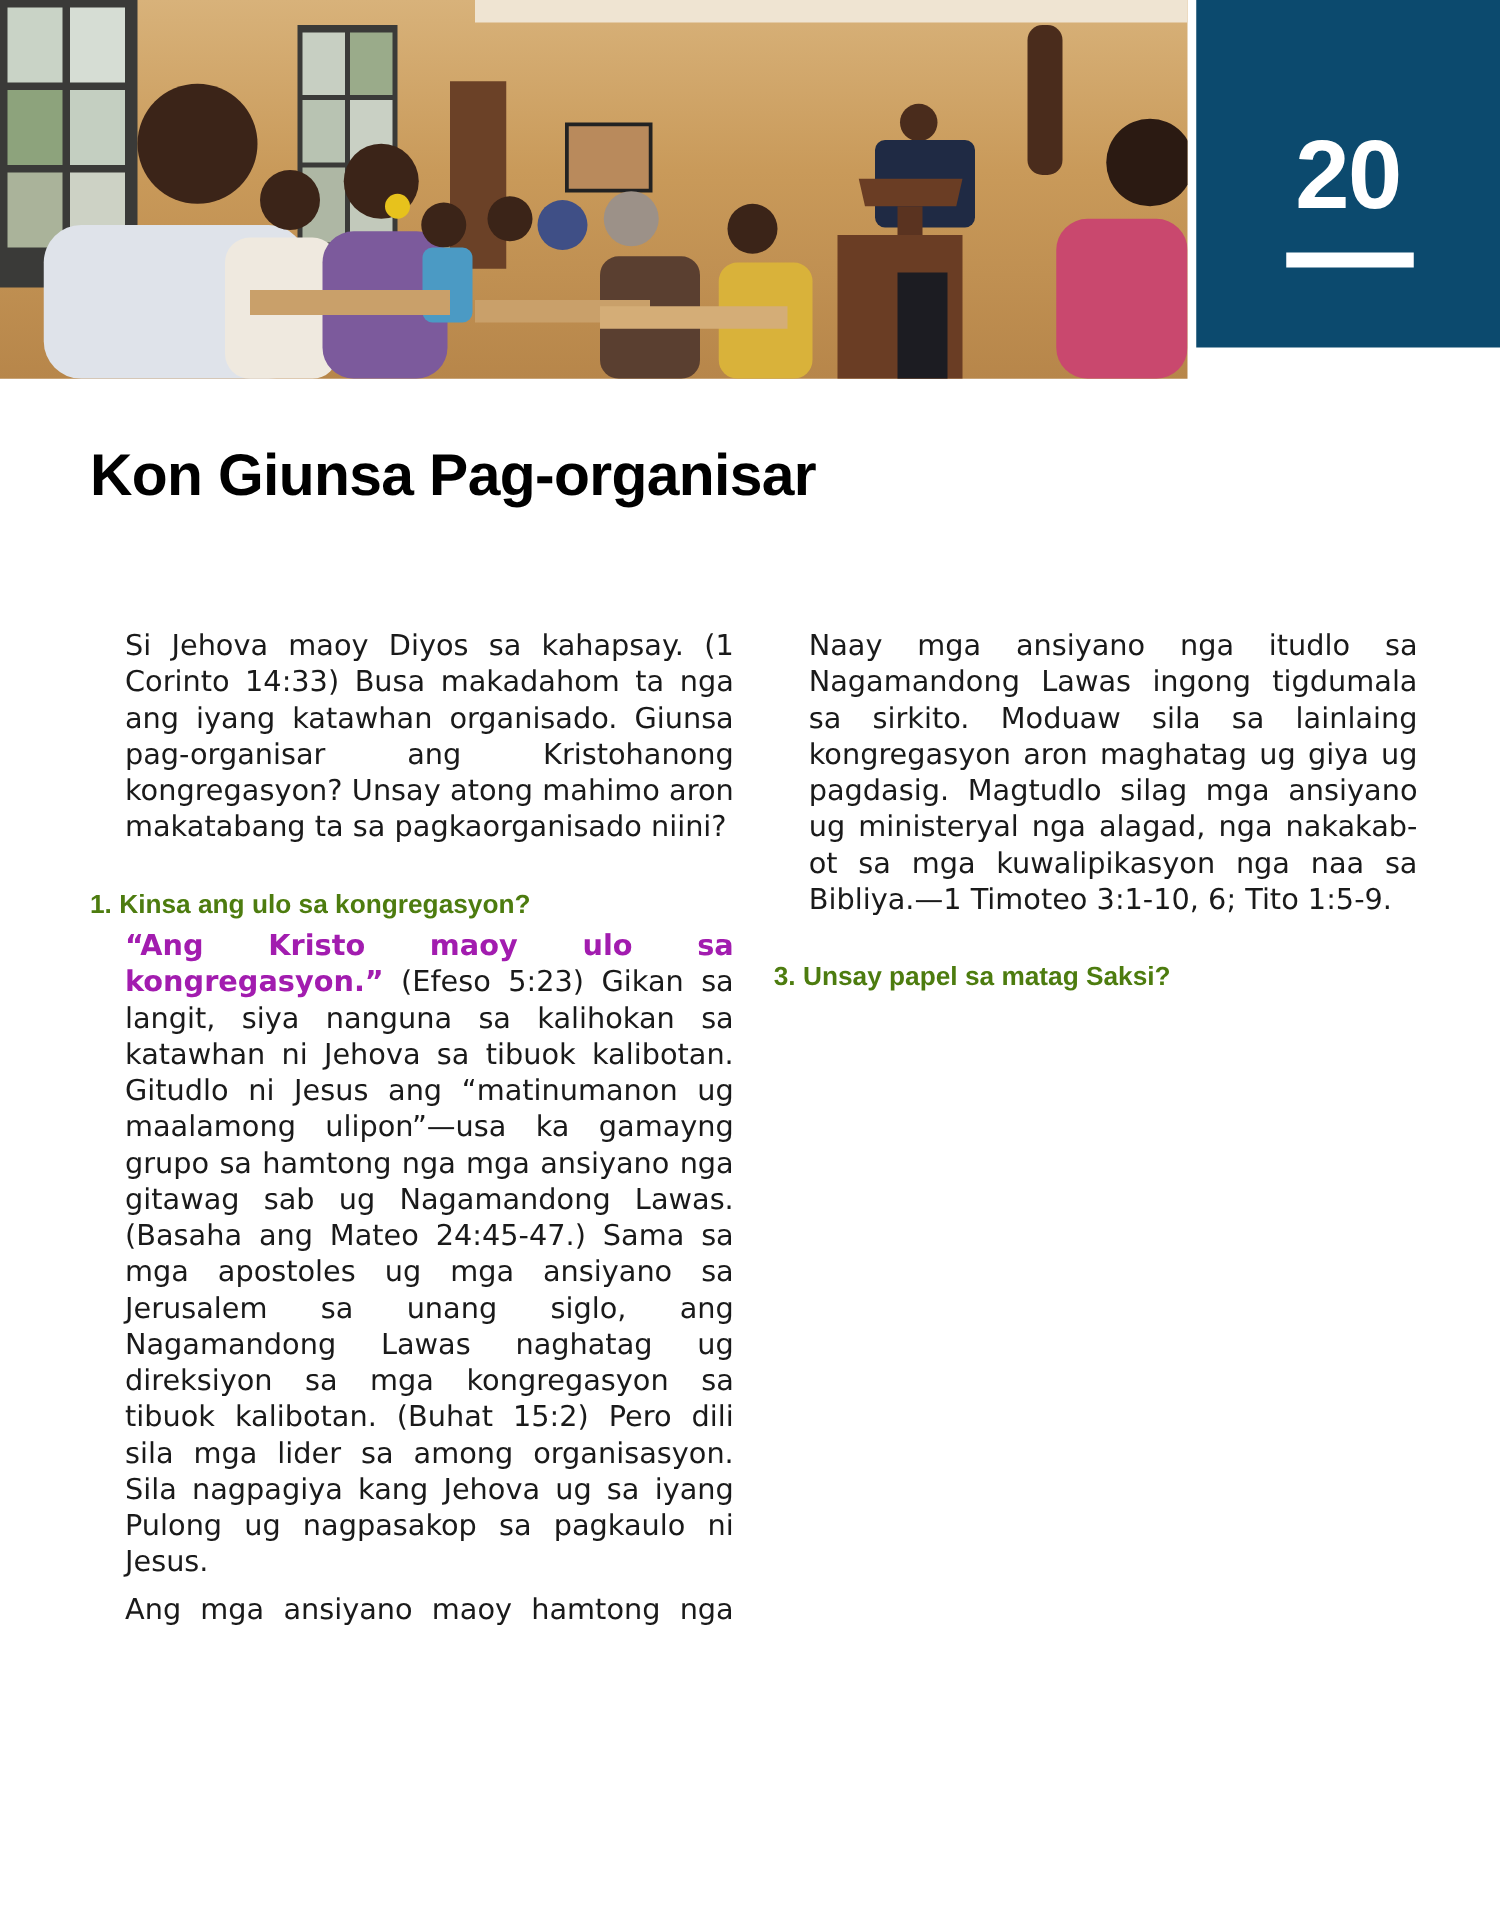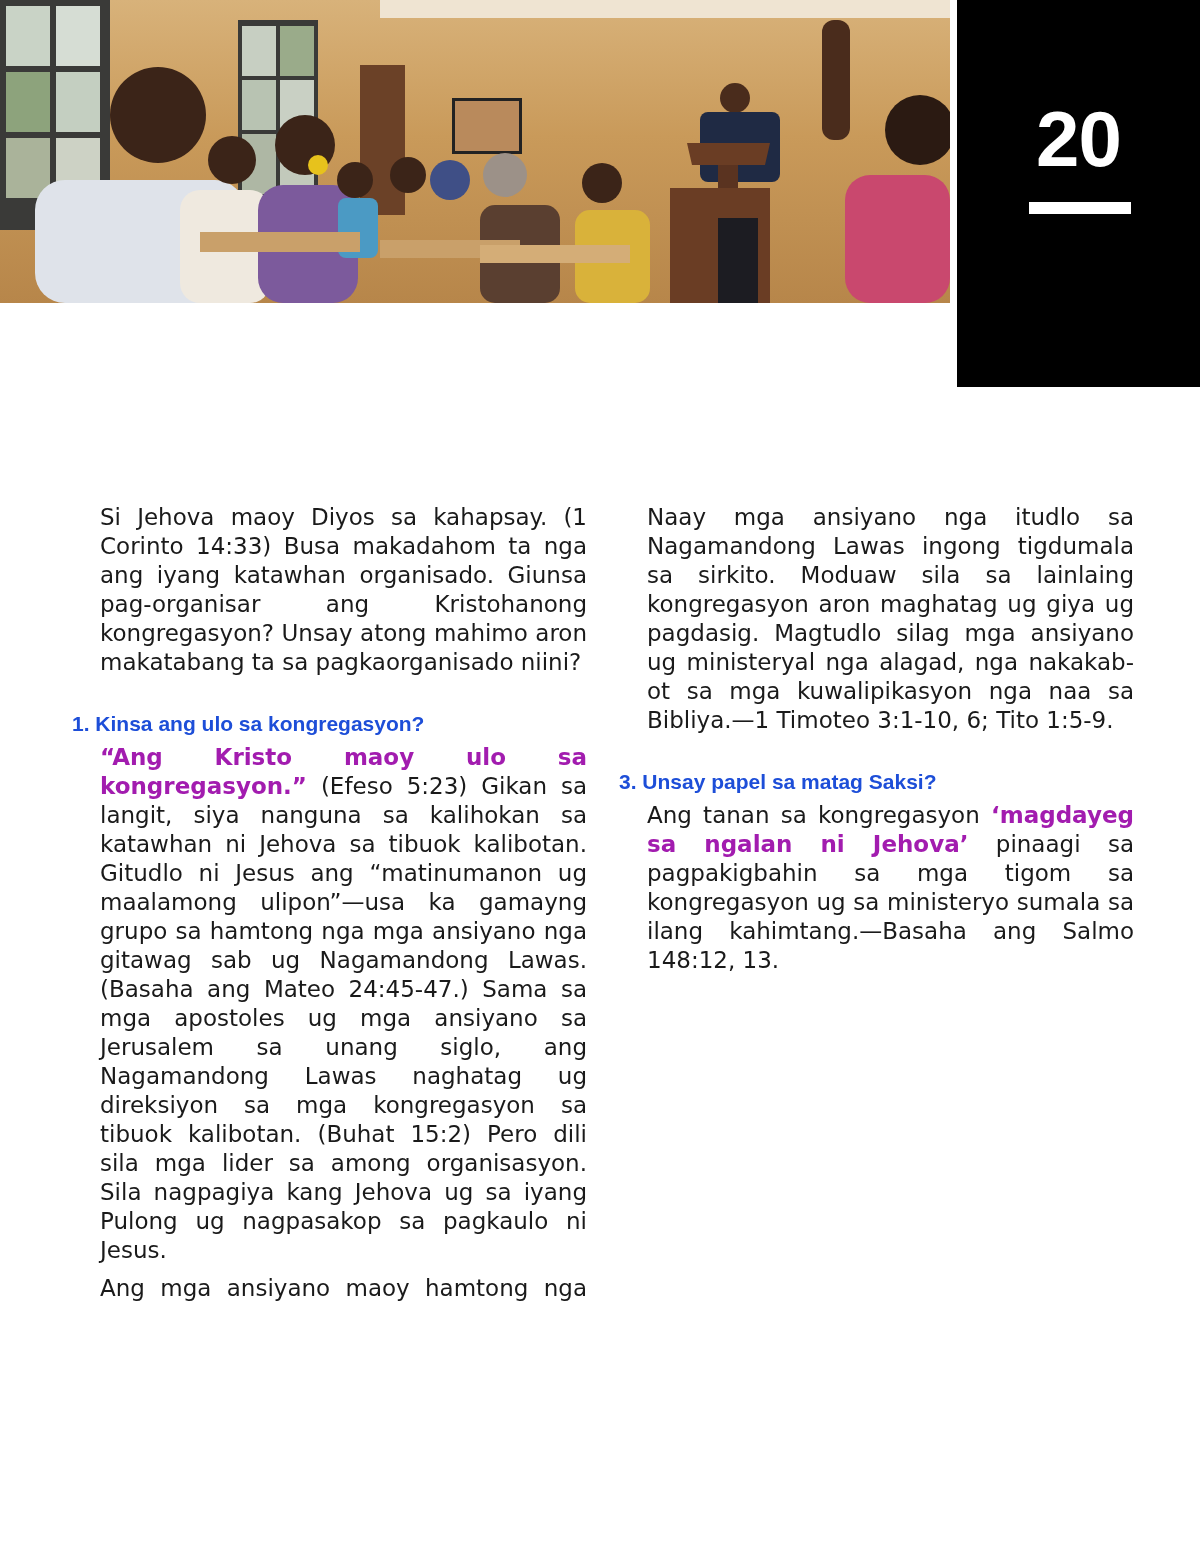--- a/index.html
+++ b/index.html
@@ -6,22 +6,22 @@
   body { width: 1200px; height: 1543px; position: relative; overflow: hidden;
          font-family: "DejaVu Sans", "Liberation Sans", sans-serif; color: #1a1a1a; }
 
   
   .hero-photo {
     position: absolute; left: 0; top: 0; width: 950px; height: 303px; overflow: hidden;
     background: linear-gradient(180deg, #d8b27a 0%, #c99a5a 45%, #b7864a 100%);
   }
   .hero-photo svg { position: absolute; left: 0; top: 0; }
   .chapter-box {
-    position: absolute; left: 957px; top: 0; width: 243px; height: 387px;
-    background: #000000;
+    position: absolute; left: 957px; top: 0; width: 243px; height: 278px;
+    background: #0c4a6e;
   }
   .chapter-number {
     position: absolute; left: 0; right: 0; top: 100px; text-align: center;
     color: #ffffff; font-family: "Liberation Sans", sans-serif; font-weight: 700;
     font-size: 78px; line-height: 1; letter-spacing: -1px;
   }
   .chapter-underline {
     position: absolute; left: 72px; width: 102px; top: 202px; height: 12px; background: #ffffff;
   }
 
@@ -39,21 +39,21 @@
 
   .para {
     margin: 0 0 9px 0; padding-left: 28px;
     font-size: 23px; line-height: 29px; text-align: justify; hyphens: manual;
     color: #1a1a1a;
   }
   .para b { font-weight: 700; color: #a21caf; }
   .q-heading {
     margin: 32px 0 4px 0;
     font-family: "Liberation Sans", sans-serif; font-weight: 700;
-    font-size: 21px; line-height: 30px; color: #1d4ed8;
+    font-size: 21px; line-height: 30px; color: #4d7c0f;
   }
 </style>
 </head>
 <body>
 
 <div class="hero-photo" title="Congregation meeting: a speaker at a lectern addresses an audience seated on wooden benches, several raising hands">
   <svg width="950" height="303" viewBox="0 0 950 303">
 
     <rect x="380" y="0" width="570" height="18" fill="#efe4d2"></rect>
 
@@ -109,21 +109,21 @@
     <rect x="480" y="245" width="150" height="18" fill="#d4ad77"></rect>
   </svg>
 </div>
 
 <div class="chapter-box">
   <div class="chapter-number">20</div>
   <div class="chapter-underline"></div>
 </div>
 
 <h1 class="page-title">
-  <br>
+  <span>Kon Giunsa Pag-organisar</span><br>
 </h1>
 
 <div class="column col-left">
   <p class="para">Si Jehova maoy Diyos sa kahapsay. (1 Corinto 14:33) Busa makadahom ta nga ang iyang katawhan organisado. Giunsa pag-organisar ang Kristohanong kongregasyon? Unsay atong mahimo aron makatabang ta sa pagkaorganisado niini?</p>
 
   <div class="q-heading">
     <span>1.</span>
     <span>Kinsa ang ulo sa kongregasyon?</span>
   </div>
   <p class="para"><b>“Ang Kristo maoy ulo sa kongregasyon.”</b><span> (Efeso 5:23) Gikan sa langit, siya nanguna sa kalihokan sa katawhan ni Jehova sa tibuok kalibotan. Gitudlo ni Jesus ang “matinumanon ug maalamong ulipon”—usa ka gamayng grupo sa hamtong nga mga ansiyano nga gitawag sab ug Nagamandong Lawas. (Basaha ang Mateo 24:45-47.) Sama sa mga apostoles ug mga ansiyano sa Jerusalem sa unang siglo, ang Nagamandong Lawas naghatag ug direksiyon sa mga kongregasyon sa tibuok kalibotan. (Buhat 15:2) Pero dili sila mga lider sa among organisasyon. Sila nagpagiya kang Jehova ug sa iyang Pulong ug nagpasakop sa pagkaulo ni Jesus.</span></p>
@@ -131,19 +131,18 @@
   <p class="para" id="p2a"><span>Ang mga ansiyano maoy hamtong nga Kristohanong mga lalaki nga nagtudlo base sa Kasulatan ug nag-atiman sa katawhan ni Jehova pinaagi sa pagtabang ug pagdasig kanila. Wala sila suweldohi sa ilang ginahimo. Hinuon, nag-alagad sila nga </span></p>
 </div>
 
 <div class="column col-right">
   <p class="para">Naay mga ansiyano nga itudlo sa Nagamandong Lawas ingong tigdumala sa sirkito. Moduaw sila sa lainlaing kongregasyon aron maghatag ug giya ug pagdasig. Magtudlo silag mga ansiyano ug ministeryal nga alagad, nga nakakab-ot sa mga kuwalipikasyon nga naa sa Bibliya.—1 Timoteo 3:1-10, 6; Tito 1:5-9.</p>
 
   <div class="q-heading">
     <span>3.</span>
     <span>Unsay papel sa matag Saksi?</span>
   </div>
-  <p class="para"><span>Ang tanan sa kongregasyon </span><b>‘magdayeg sa ngalan ni Jehova’</b><span> pinaagi sa pagpakigbahin sa mga tigom sa kongregasyon ug sa ministeryo sumala sa ilang kahimtang.—Basaha ang Salmo 148:12, 13.</span></p>
 </div>
 
 <style>
   
   .col-left { height: 800px; overflow: hidden; }
 </style>
 
 </body></html>

